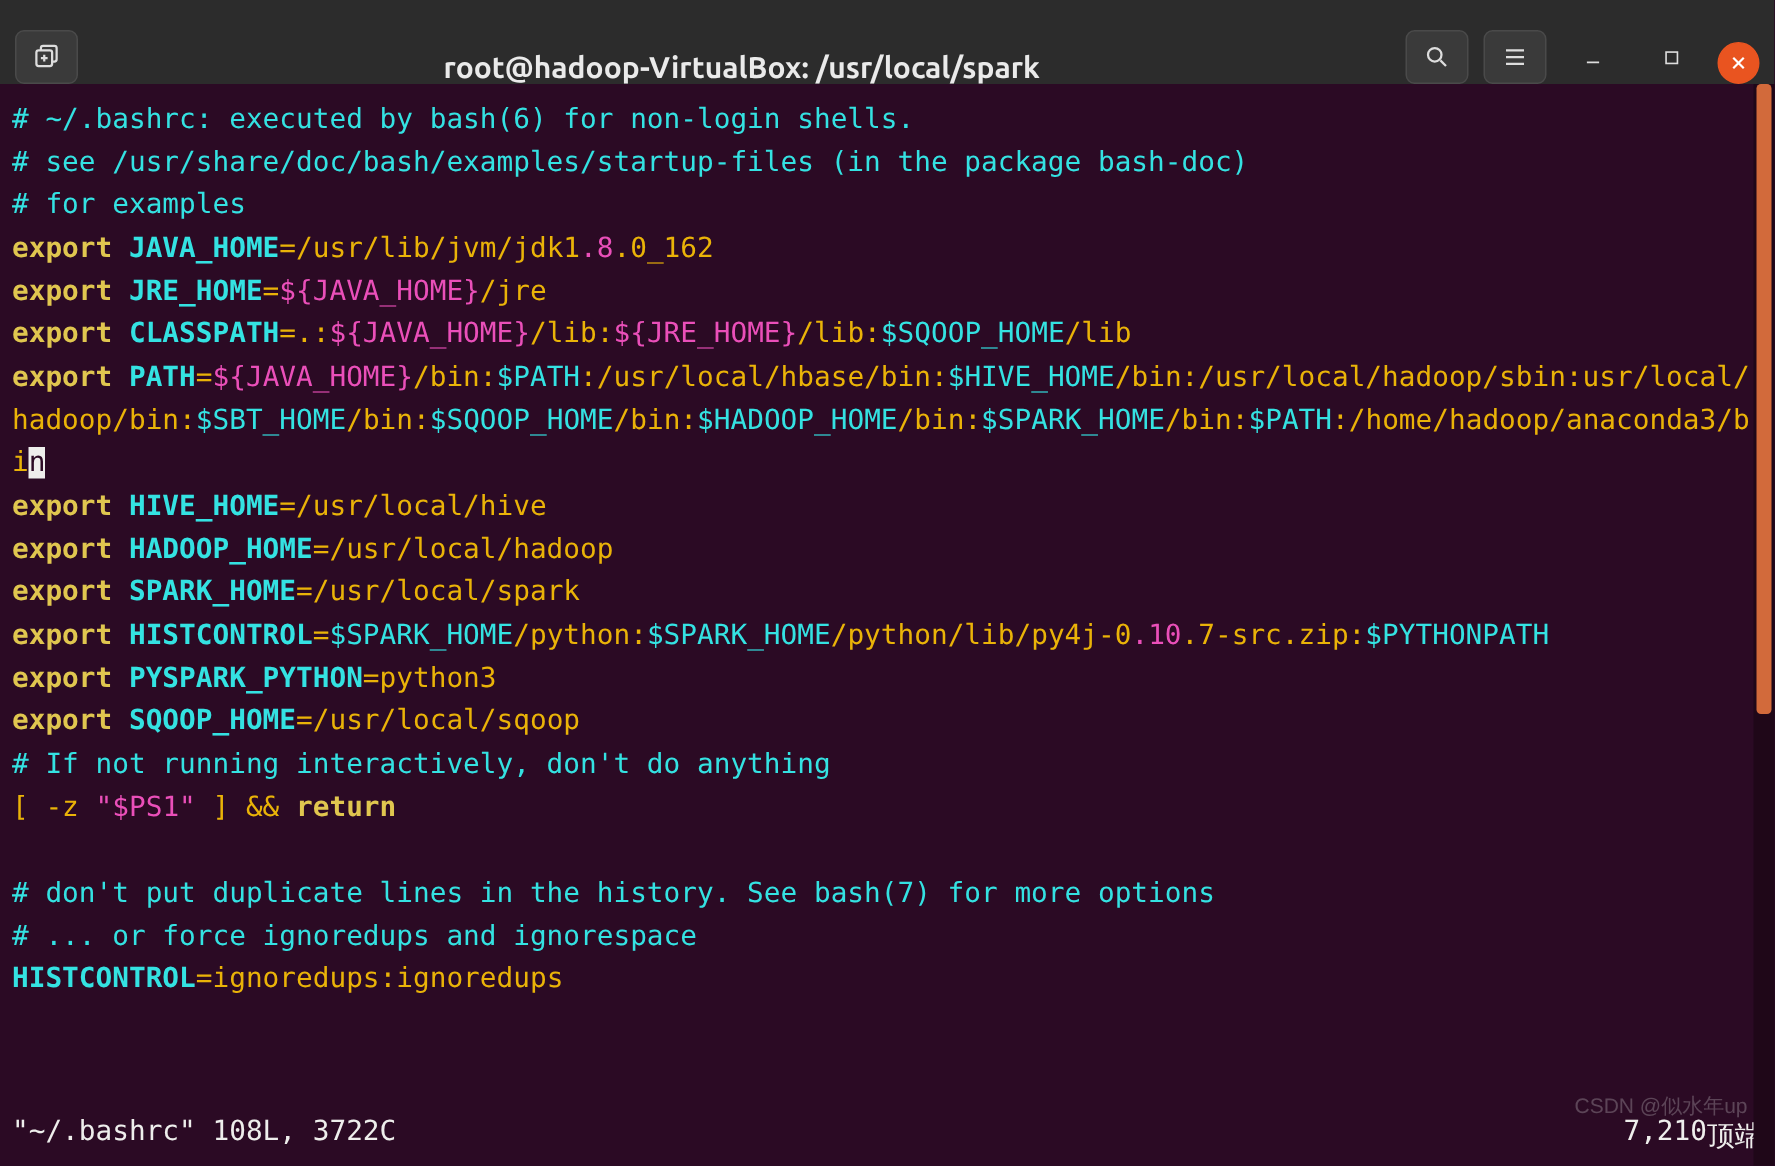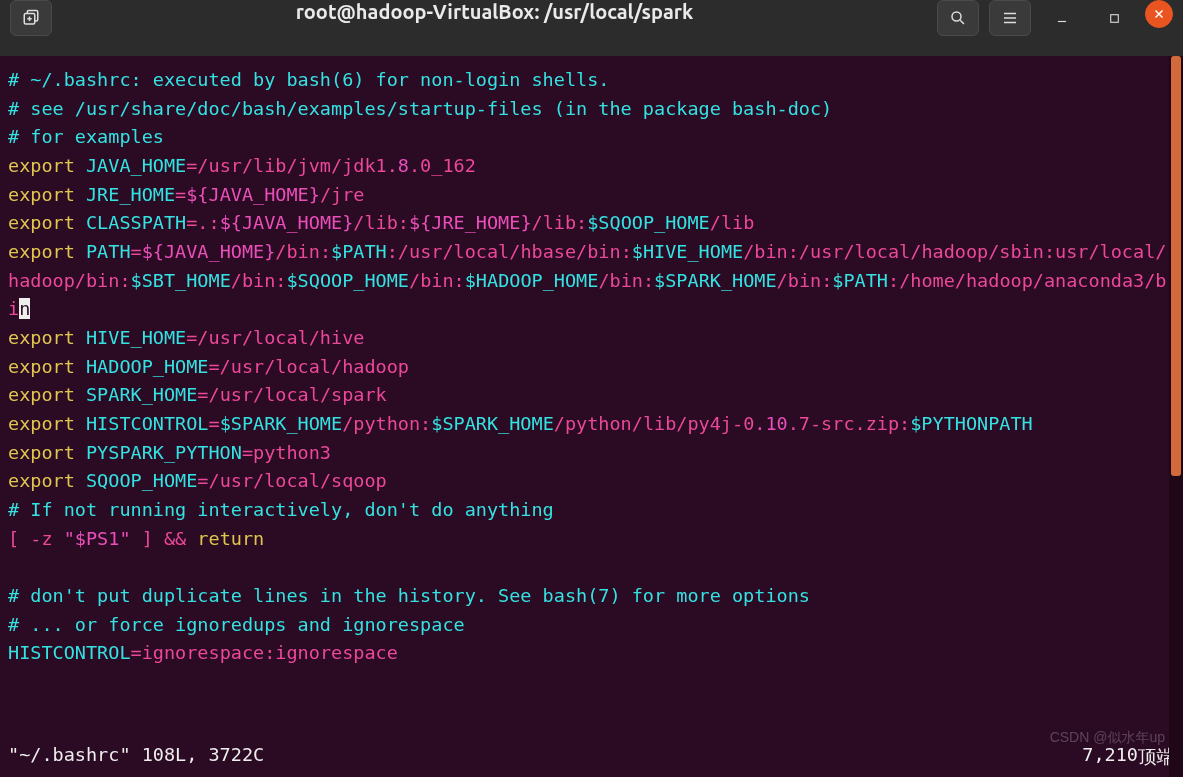--- a/index.html
+++ b/index.html
@@ -7,21 +7,21 @@
   background: #2b0a24;
   font-family: "DejaVu Sans Mono", "Ubuntu Mono", monospace;
   width: 1183px;
   height: 777px;
   overflow: hidden;
 }
 .titlebar {
   background: #2c2c2c;
   height: 56px;
   display: flex;
-  align-items: flex-start;
+  align-items: flex-end;
   padding: 0 10px;
   gap: 10px;
 }
 .tb-btn {
   width: 42px;
   height: 36px;
   border-radius: 6px;
   background: #3a3a3a;
   border: 1px solid #4a4a4a;
   display: flex;
@@ -50,22 +50,22 @@
   padding: 10px 8px 6px 8px;
   font-size: 18.5px;
   line-height: 1.55;
   white-space: pre-wrap;
   word-break: break-all;
   color: #e0e0e0;
 }
 .c-cyan { color: #34e2e2; }
 .c-yellow { color: #e0c64f; }
 .c-magenta { color: #ea4fb9; }
-.c-white { color: #ec4899; }
-.c-bold { font-weight: normal; }
+.c-white { color: #eab308; }
+.c-bold { font-weight: bold; }
 .cursor-block { background: #eeeeec; color: #2b0a24; }
 .status-line {
   position: absolute;
   bottom: 8px;
   left: 8px;
   right: 8px;
   display: flex;
   font-size: 18.5px;
   color: #eeeeec;
   font-family: "DejaVu Sans Mono", monospace;
@@ -150,21 +150,21 @@
 <span class="c-yellow c-bold">export</span><span class="c-cyan c-bold"> HADOOP_HOME</span><span class="c-white">=/usr/local/hadoop</span>
 <span class="c-yellow c-bold">export</span><span class="c-cyan c-bold"> SPARK_HOME</span><span class="c-white">=/usr/local/spark</span>
 <span class="c-yellow c-bold">export</span><span class="c-cyan c-bold"> HISTCONTROL</span><span class="c-white">=</span><span class="c-cyan">$SPARK_HOME</span><span class="c-white">/python:</span><span class="c-cyan">$SPARK_HOME</span><span class="c-white">/python/lib/py4j-0</span><span class="c-magenta">.10</span><span class="c-white">.7-src.zip:</span><span class="c-cyan">$PYTHONPATH</span>
 <span class="c-yellow c-bold">export</span><span class="c-cyan c-bold"> PYSPARK_PYTHON</span><span class="c-white">=python3</span>
 <span class="c-yellow c-bold">export</span><span class="c-cyan c-bold"> SQOOP_HOME</span><span class="c-white">=/usr/local/sqoop</span>
 <span class="c-cyan"># If not running interactively, don't do anything</span>
 <span class="c-white">[ -z </span><span class="c-magenta">"$PS1"</span><span class="c-white"> ] &amp;&amp; </span><span class="c-yellow c-bold">return</span>
 
 <span class="c-cyan"># don't put duplicate lines in the history. See bash(7) for more options</span>
 <span class="c-cyan"># ... or force ignoredups and ignorespace</span>
-<span class="c-cyan c-bold">HISTCONTROL</span><span class="c-white">=ignorespace:ignorespace</span>
+<span class="c-cyan c-bold">HISTCONTROL</span><span class="c-white">=ignoredups:ignoredups</span>
 </div>
 
 <div class="status-line">
   <span>"~/.bashrc" 108L, 3722C</span>
   <span class="status-pos">7,210</span>
   <span class="status-top">顶端</span>
 </div>
 
 <div class="scrollbar">
   <div class="scrollbar-thumb"></div>

